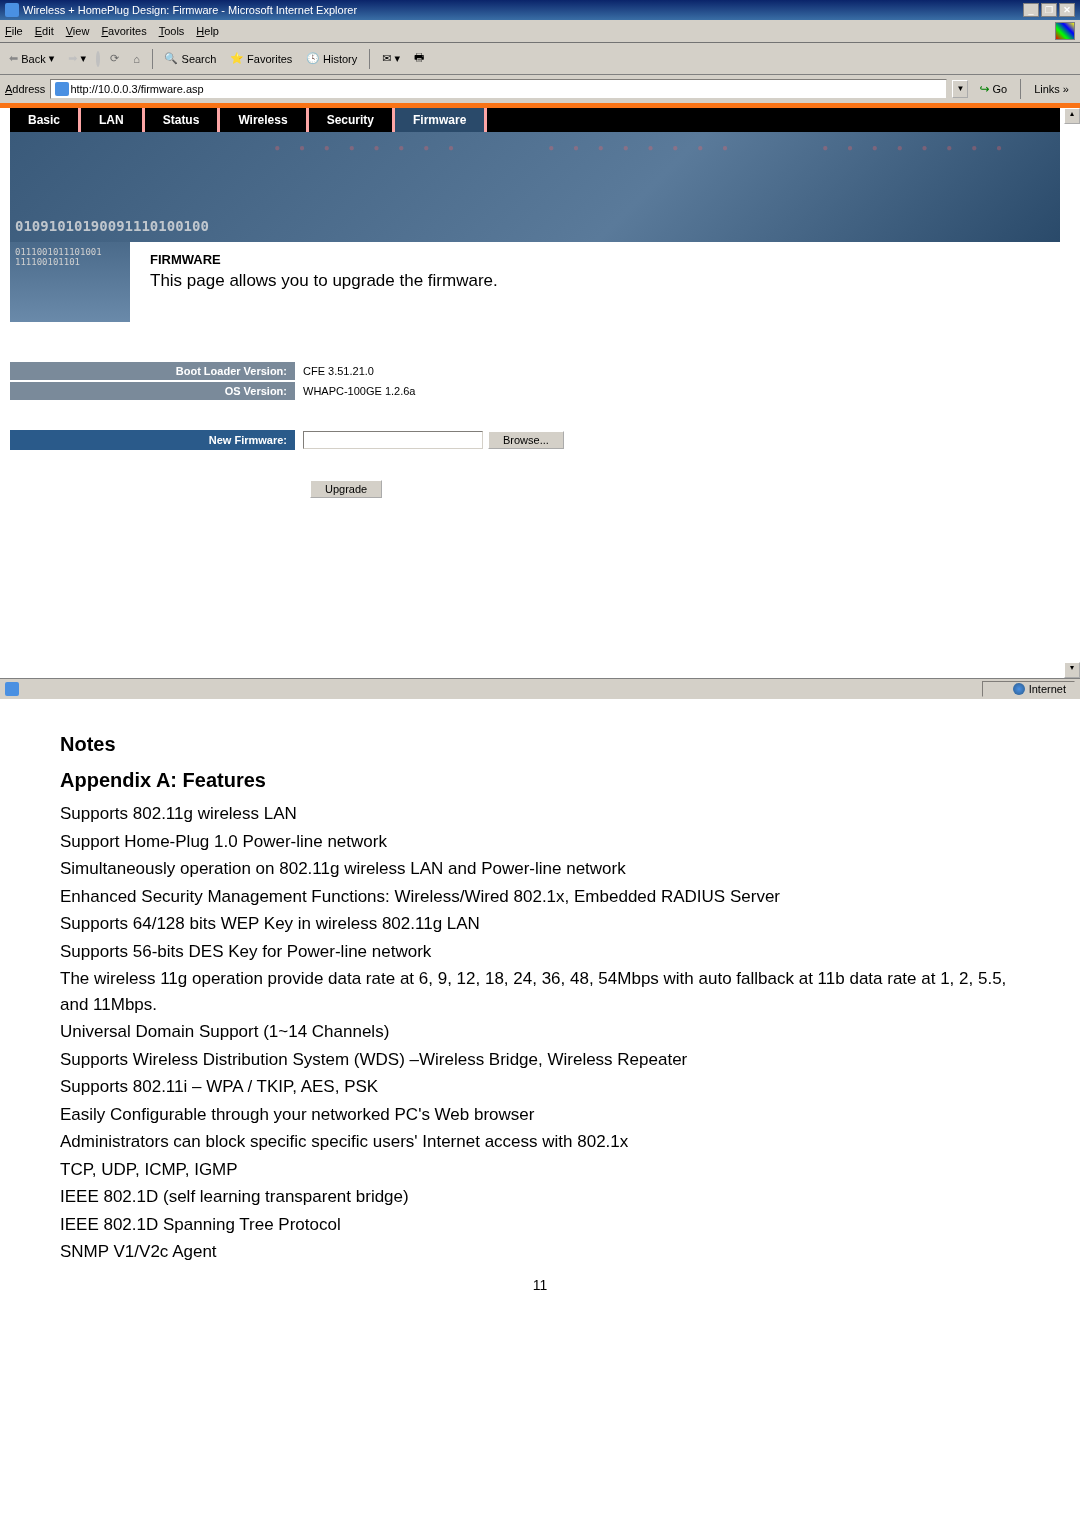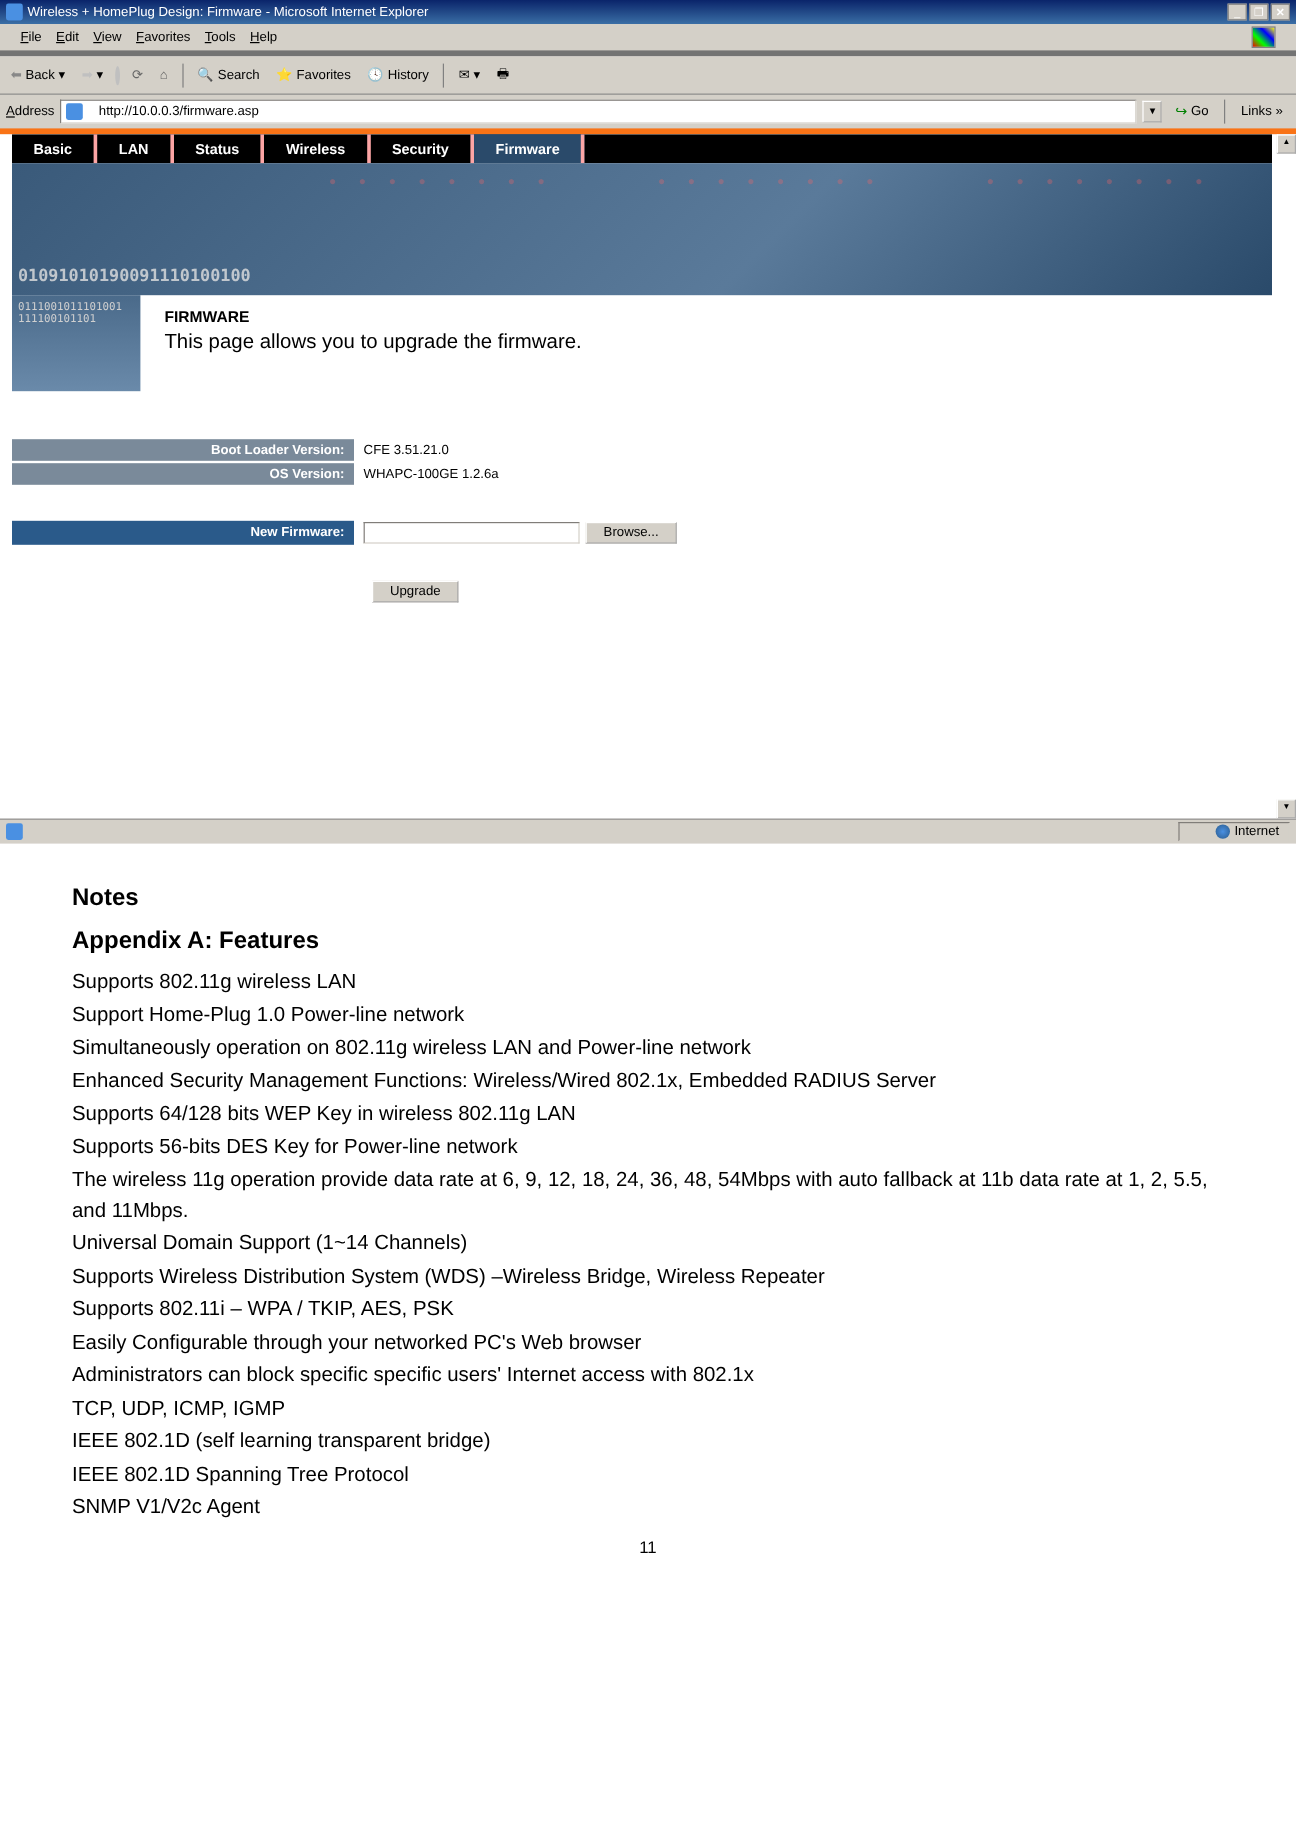--- a/index.html
+++ b/index.html
@@ -26,25 +26,25 @@
     .title-btn {
       width: 16px; height: 14px;
       background: #d4d0c8; border: 1px solid #808080;
       font-size: 9px; text-align: center; line-height: 12px;
       font-family: Arial;
     }
     .title-btn.close { font-weight: bold; }
     
     .menu-bar {
       background: #d4d0c8;
-      padding: 2px 17px;
+      padding: 2px 5px;
       display: flex;
       justify-content: space-between;
       align-items: center;
-      border-bottom: 5px solid #737373;
+      border-bottom: 1px solid #737373;
       font-size: 11px;
     }
     .menu-items { display: flex; gap: 12px; }
     .menu-item { cursor: default; }
     .menu-item::first-letter { text-decoration: underline; }
     .win-logo {
       width: 20px; height: 18px;
       background: linear-gradient(45deg, #ff0000, #00ff00, #0000ff, #ffff00);
       border: 1px solid #808080;
     }
@@ -79,21 +79,21 @@
       font-size: 11px;
     }
     .addr-label::first-letter { text-decoration: underline; }
     .addr-input {
       flex: 1;
       background: white;
       border: 1px inset #d4d0c8;
       padding: 2px 4px;
       display: flex;
       align-items: center;
-      gap: 13px;
+      gap: 1px;
       font-size: 11px;
     }
     .addr-dropdown {
       width: 16px; height: 18px;
       background: #d4d0c8;
       border: 1px outset #fff;
       text-align: center;
       font-size: 8px;
       line-height: 16px;
     }
@@ -159,21 +159,21 @@
       font-size: 10px;
       letter-spacing: 8px;
     }
     
     .content-row {
       display: flex;
       margin-left: 10px;
       margin-right: 20px;
     }
     .left-panel {
-      width: 107px;
+      width: 120px;
       background: linear-gradient(180deg, #4a6a8a 0%, #6a8aaa 100%);
       padding: 5px;
       color: #d0d0d0;
       font-size: 9px;
       font-family: monospace;
       min-height: 80px;
     }
     .left-panel-wrap {
       position: relative;
     }

